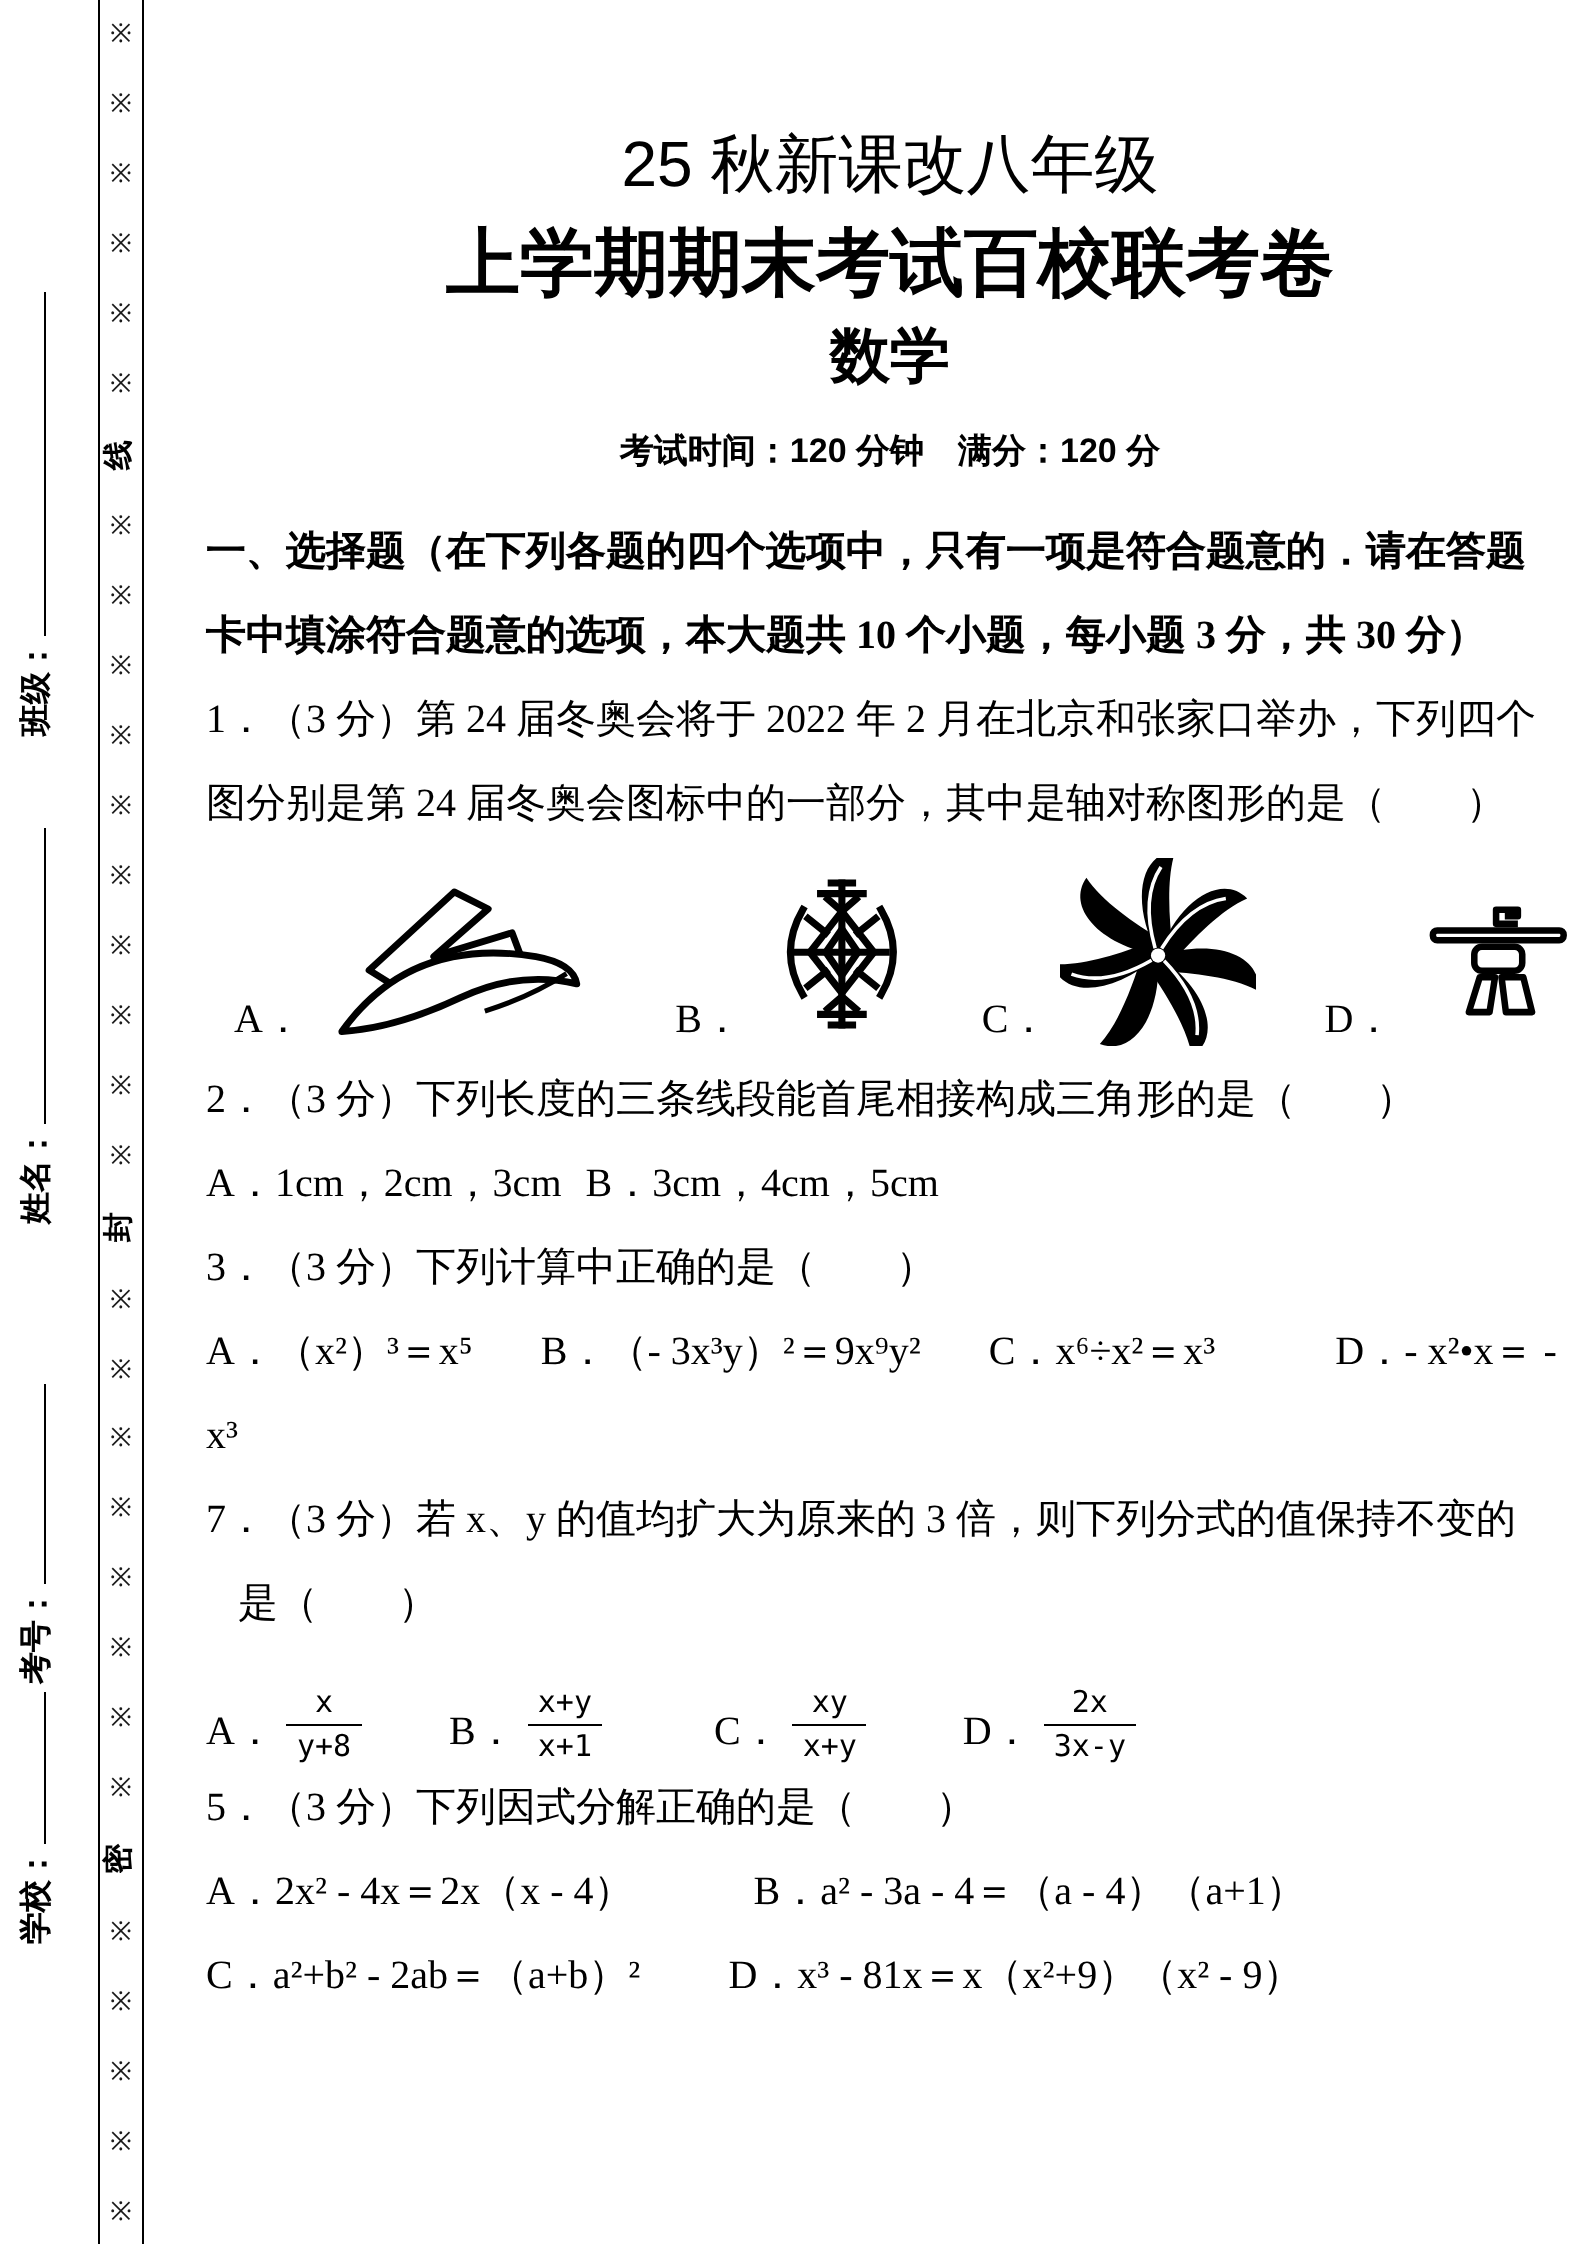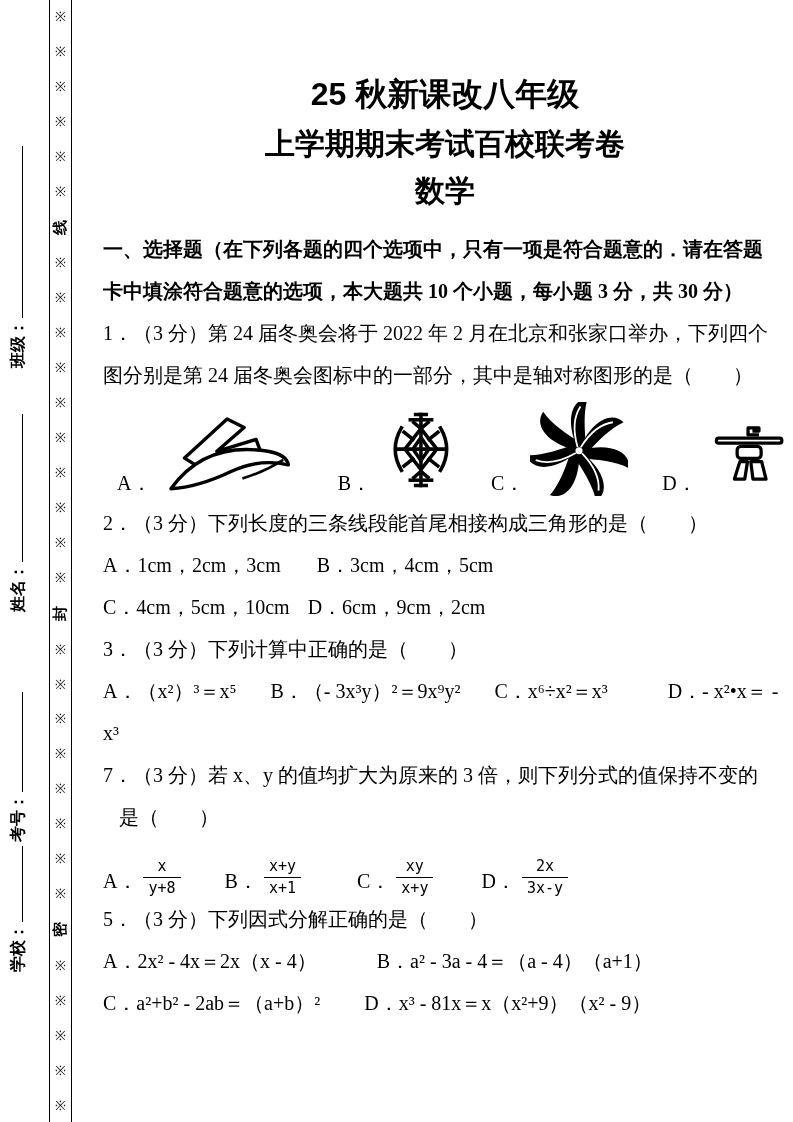--- a/index.html
+++ b/index.html
@@ -29,32 +29,32 @@
   .side-blank { flex:1 1 auto; border-bottom:1.5px solid #000; height:13px; margin-left:2px; }
   #field-class  { top:368px; width:222px; }
   #field-name   { top:612px; width:198px; }
   #field-examno { top:842px; width:150px; }
   #field-school { top:972px; width:126px; }
 
   
   .content { position:absolute; left:103px; top:0; width:684px; }
 
   .titles { text-align:center; padding-top:60px; font-family:"Liberation Sans","DejaVu Sans",sans-serif; }
-  .title1 { font-size:32px; font-weight:bold; line-height:44px;margin-top:12px; }
-  .title2 { font-size:30px; font-weight:bold; line-height:40px; margin-top:8px; }
+  .title1 { font-size:32px; font-weight:normal; line-height:44px; }
+  .title2 { font-size:37px; font-weight:bold; line-height:40px; margin-top:8px; }
   .title3 { font-size:30px; font-weight:bold; line-height:38px; margin-top:8px;text-align:center; }
   .exam-info { font-size:17px; font-weight:bold; margin-top:16px; }
 
   p { margin:0; }
   .tline { font-size:20px; line-height:42px; white-space:nowrap; }
   .bold  { font-weight:bold; }
   .sec-start { margin-top:18px; }
 
   .opt { display:inline-block; }
-  .gap28 { margin-left:36px; }
+  .gap28 { margin-left:12px; }
   .gap18 { margin-left:18px; }
   .gap34 { margin-left:34px; }
   .gap60 { margin-left:60px; }
   .gap44 { margin-left:44px; }
 
   
   .figrow { display:flex; align-items:flex-end; height:100px; margin:2px 0 4px 14px; }
   .figlabel { font-size:20px; line-height:26px; padding-bottom:2px; }
   .figrow svg { display:block; }
   .fig-a { margin-left:8px; }
@@ -135,20 +135,21 @@
       <span class="seal-mark">※</span>
       <span class="seal-mark">※</span>
     </div>
 
   <div class="content">
 
     <div class="titles">
       <div class="title1">25 秋新课改八年级</div>
       <div class="title2">上学期期末考试百校联考卷</div>
       <div class="title3">数学</div>
+      <div class="exam-info">考试时间：120 分钟　满分：120 分</div>
     </div>
 
     <p class="tline bold sec-start">一、选择题（在下列各题的四个选项中，只有一项是符合题意的．请在答题</p>
     <p class="tline bold">卡中填涂符合题意的选项，本大题共 10 个小题，每小题 3 分，共 30 分）</p>
 
     <p class="tline">1．（3 分）第 24 届冬奥会将于 2022 年 2 月在北京和张家口举办，下列四个</p>
     <p class="tline">图分别是第 24 届冬奥会图标中的一部分，其中是轴对称图形的是（　　）</p>
 
     <div class="figrow">
       <span class="figlabel">A．</span>
@@ -201,21 +202,20 @@
           <rect x="10" y="23" width="120" height="9" rx="4"></rect>
           <rect x="48" y="38" width="44" height="22" rx="7"></rect>
           <path d="M53 66 L67 66 L62 98 L43 98 Z"></path>
           <path d="M73 66 L93 66 L101 98 L77 98 Z"></path>
         </g>
       </svg>
     </div>
 
     <p class="tline">2．（3 分）下列长度的三条线段能首尾相接构成三角形的是（　　）</p>
     <p class="tline"><span class="opt">A．1cm，2cm，3cm</span><span class="opt gap28">B．3cm，4cm，5cm</span></p>
-    <p class="tline"><span class="opt">C．4cm，5cm，10cm</span><span class="opt gap18">D．6cm，9cm，2cm</span></p>
 
     <p class="tline">3．（3 分）下列计算中正确的是（　　）</p>
     <p class="tline"><span class="opt">A．（x²）³＝x⁵</span><span class="opt gap34">B．（- 3x³y）²＝9x⁹y²</span><span class="opt gap34">C．x⁶÷x²＝x³</span><span class="opt gap60">D．- x²•x＝ -</span></p>
     <p class="tline">x³</p>
 
     <p class="tline">7．（3 分）若 x、y 的值均扩大为原来的 3 倍，则下列分式的值保持不变的</p>
     <p class="tline" style="margin-left:16px;">是（　　）</p>
 
     <div class="fracrow">
       <span class="fraclabel">A．</span>

